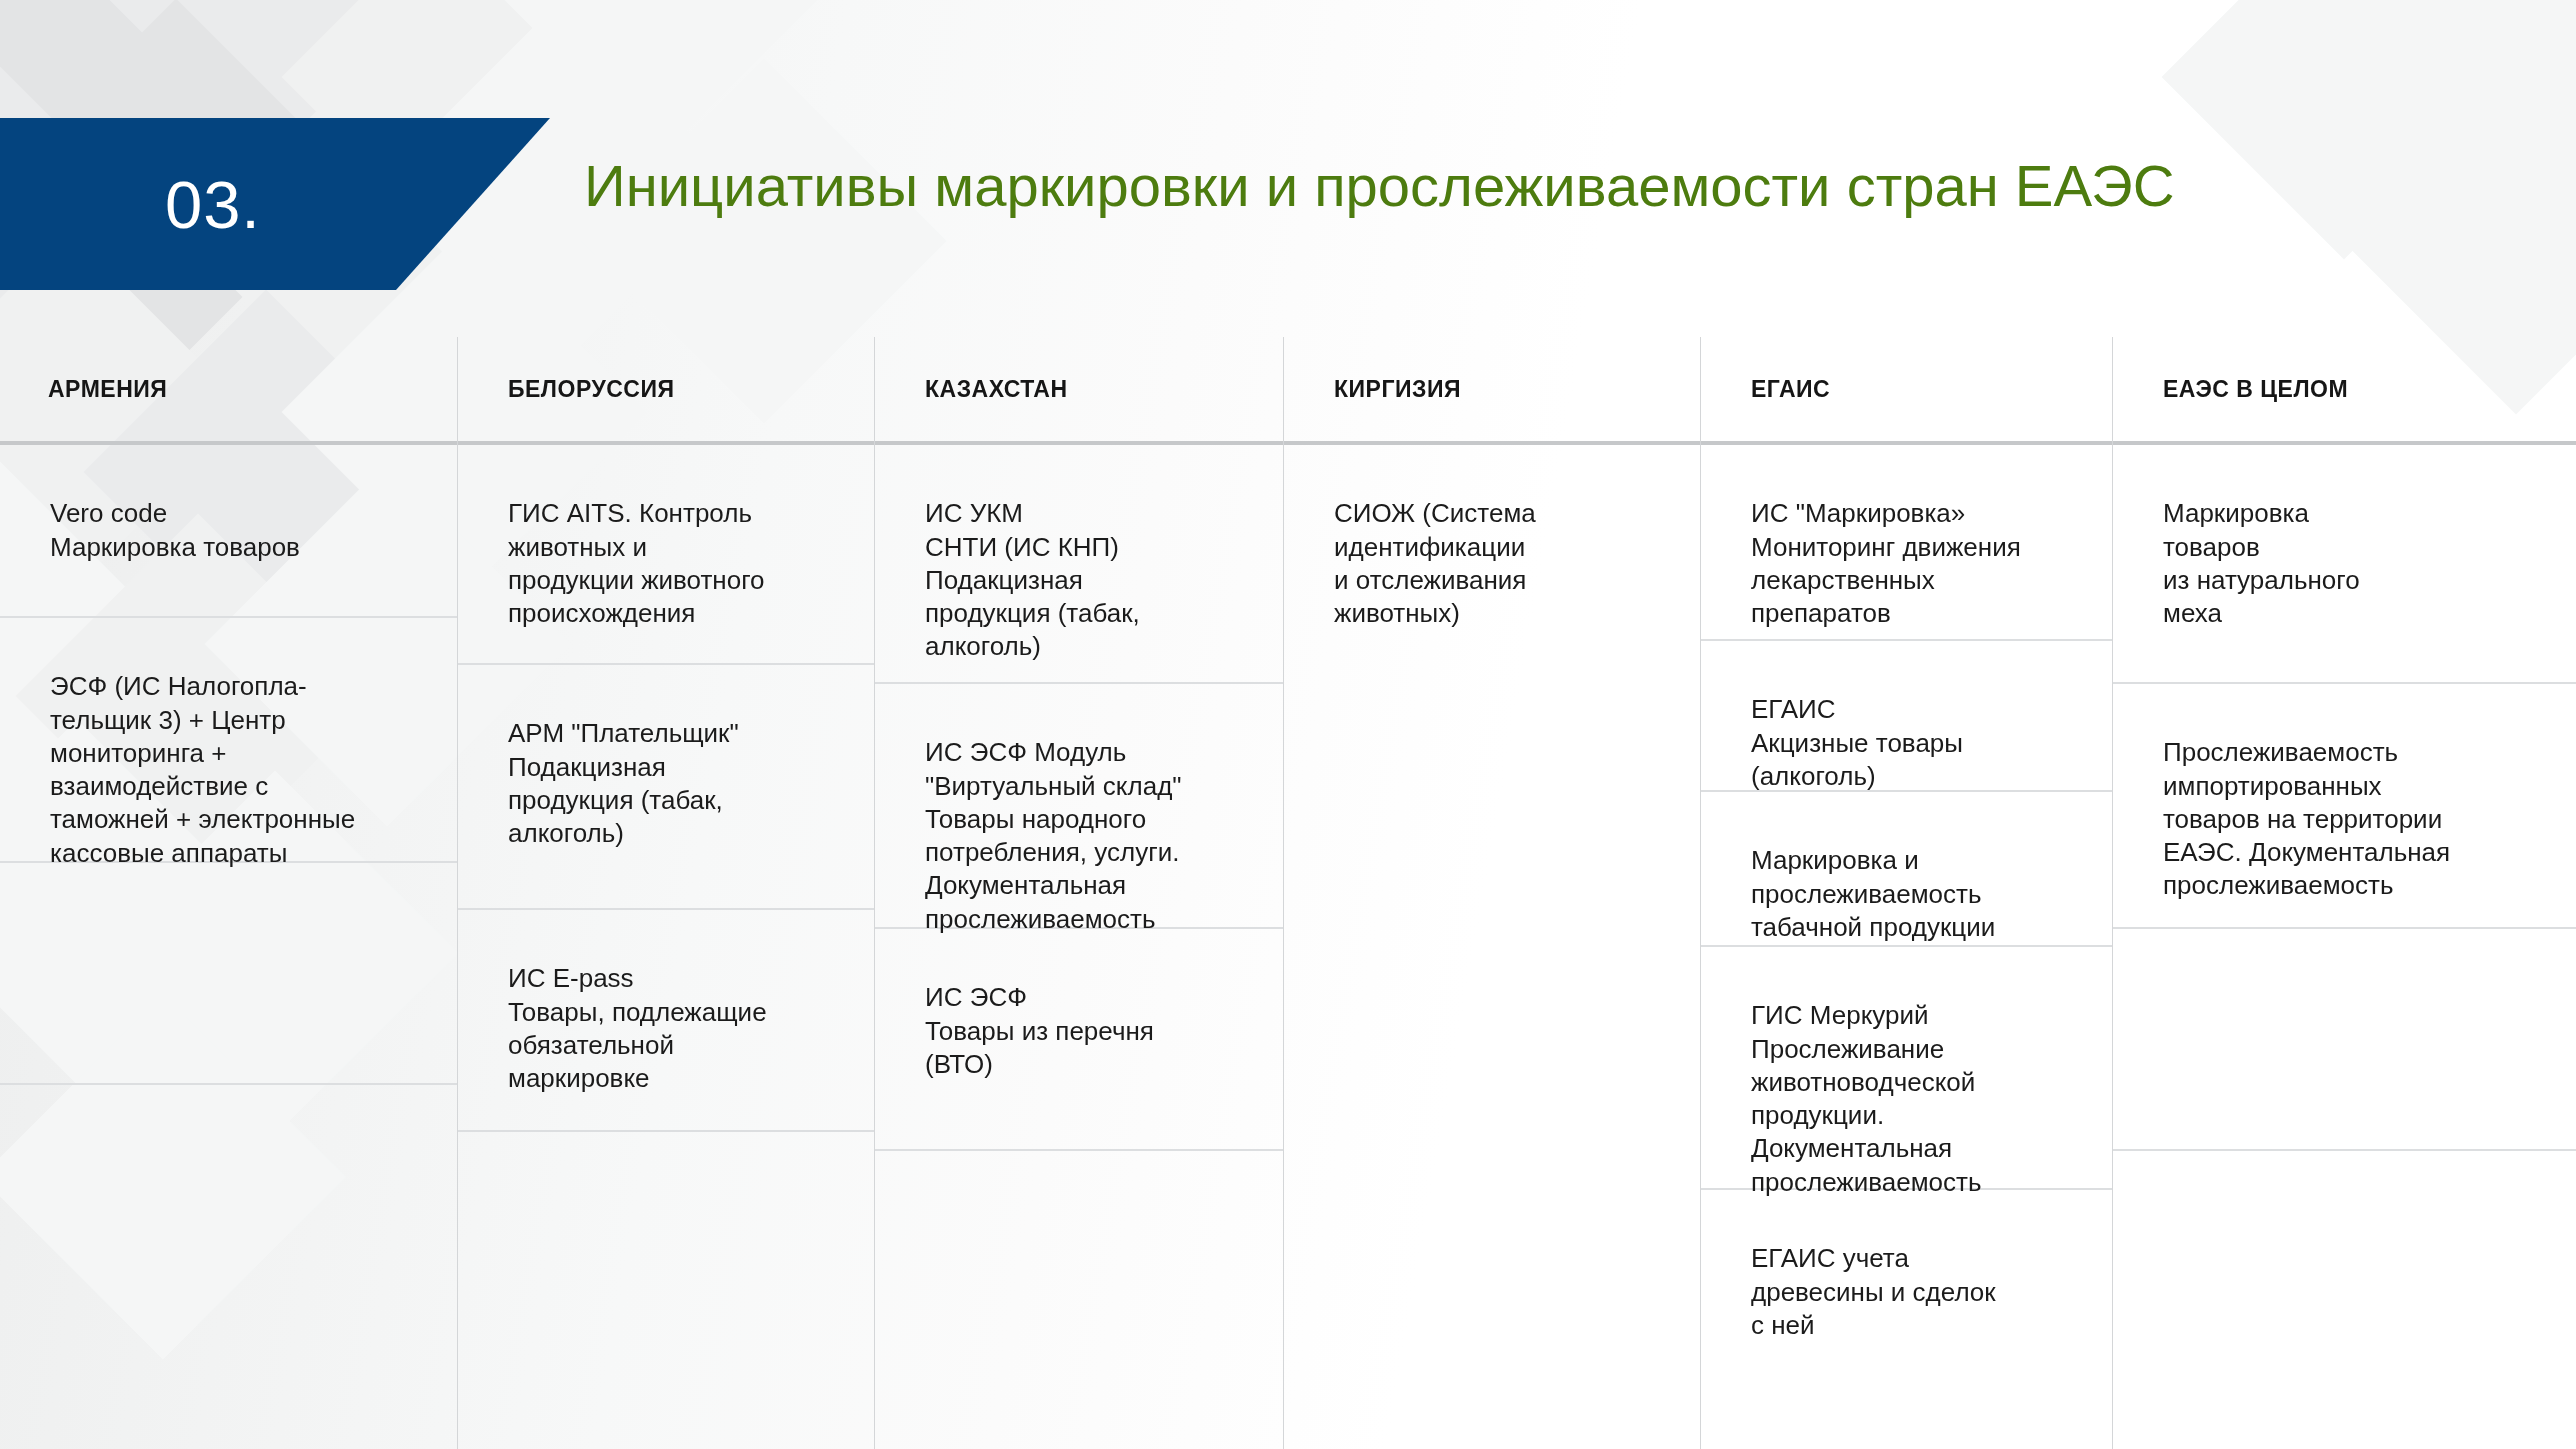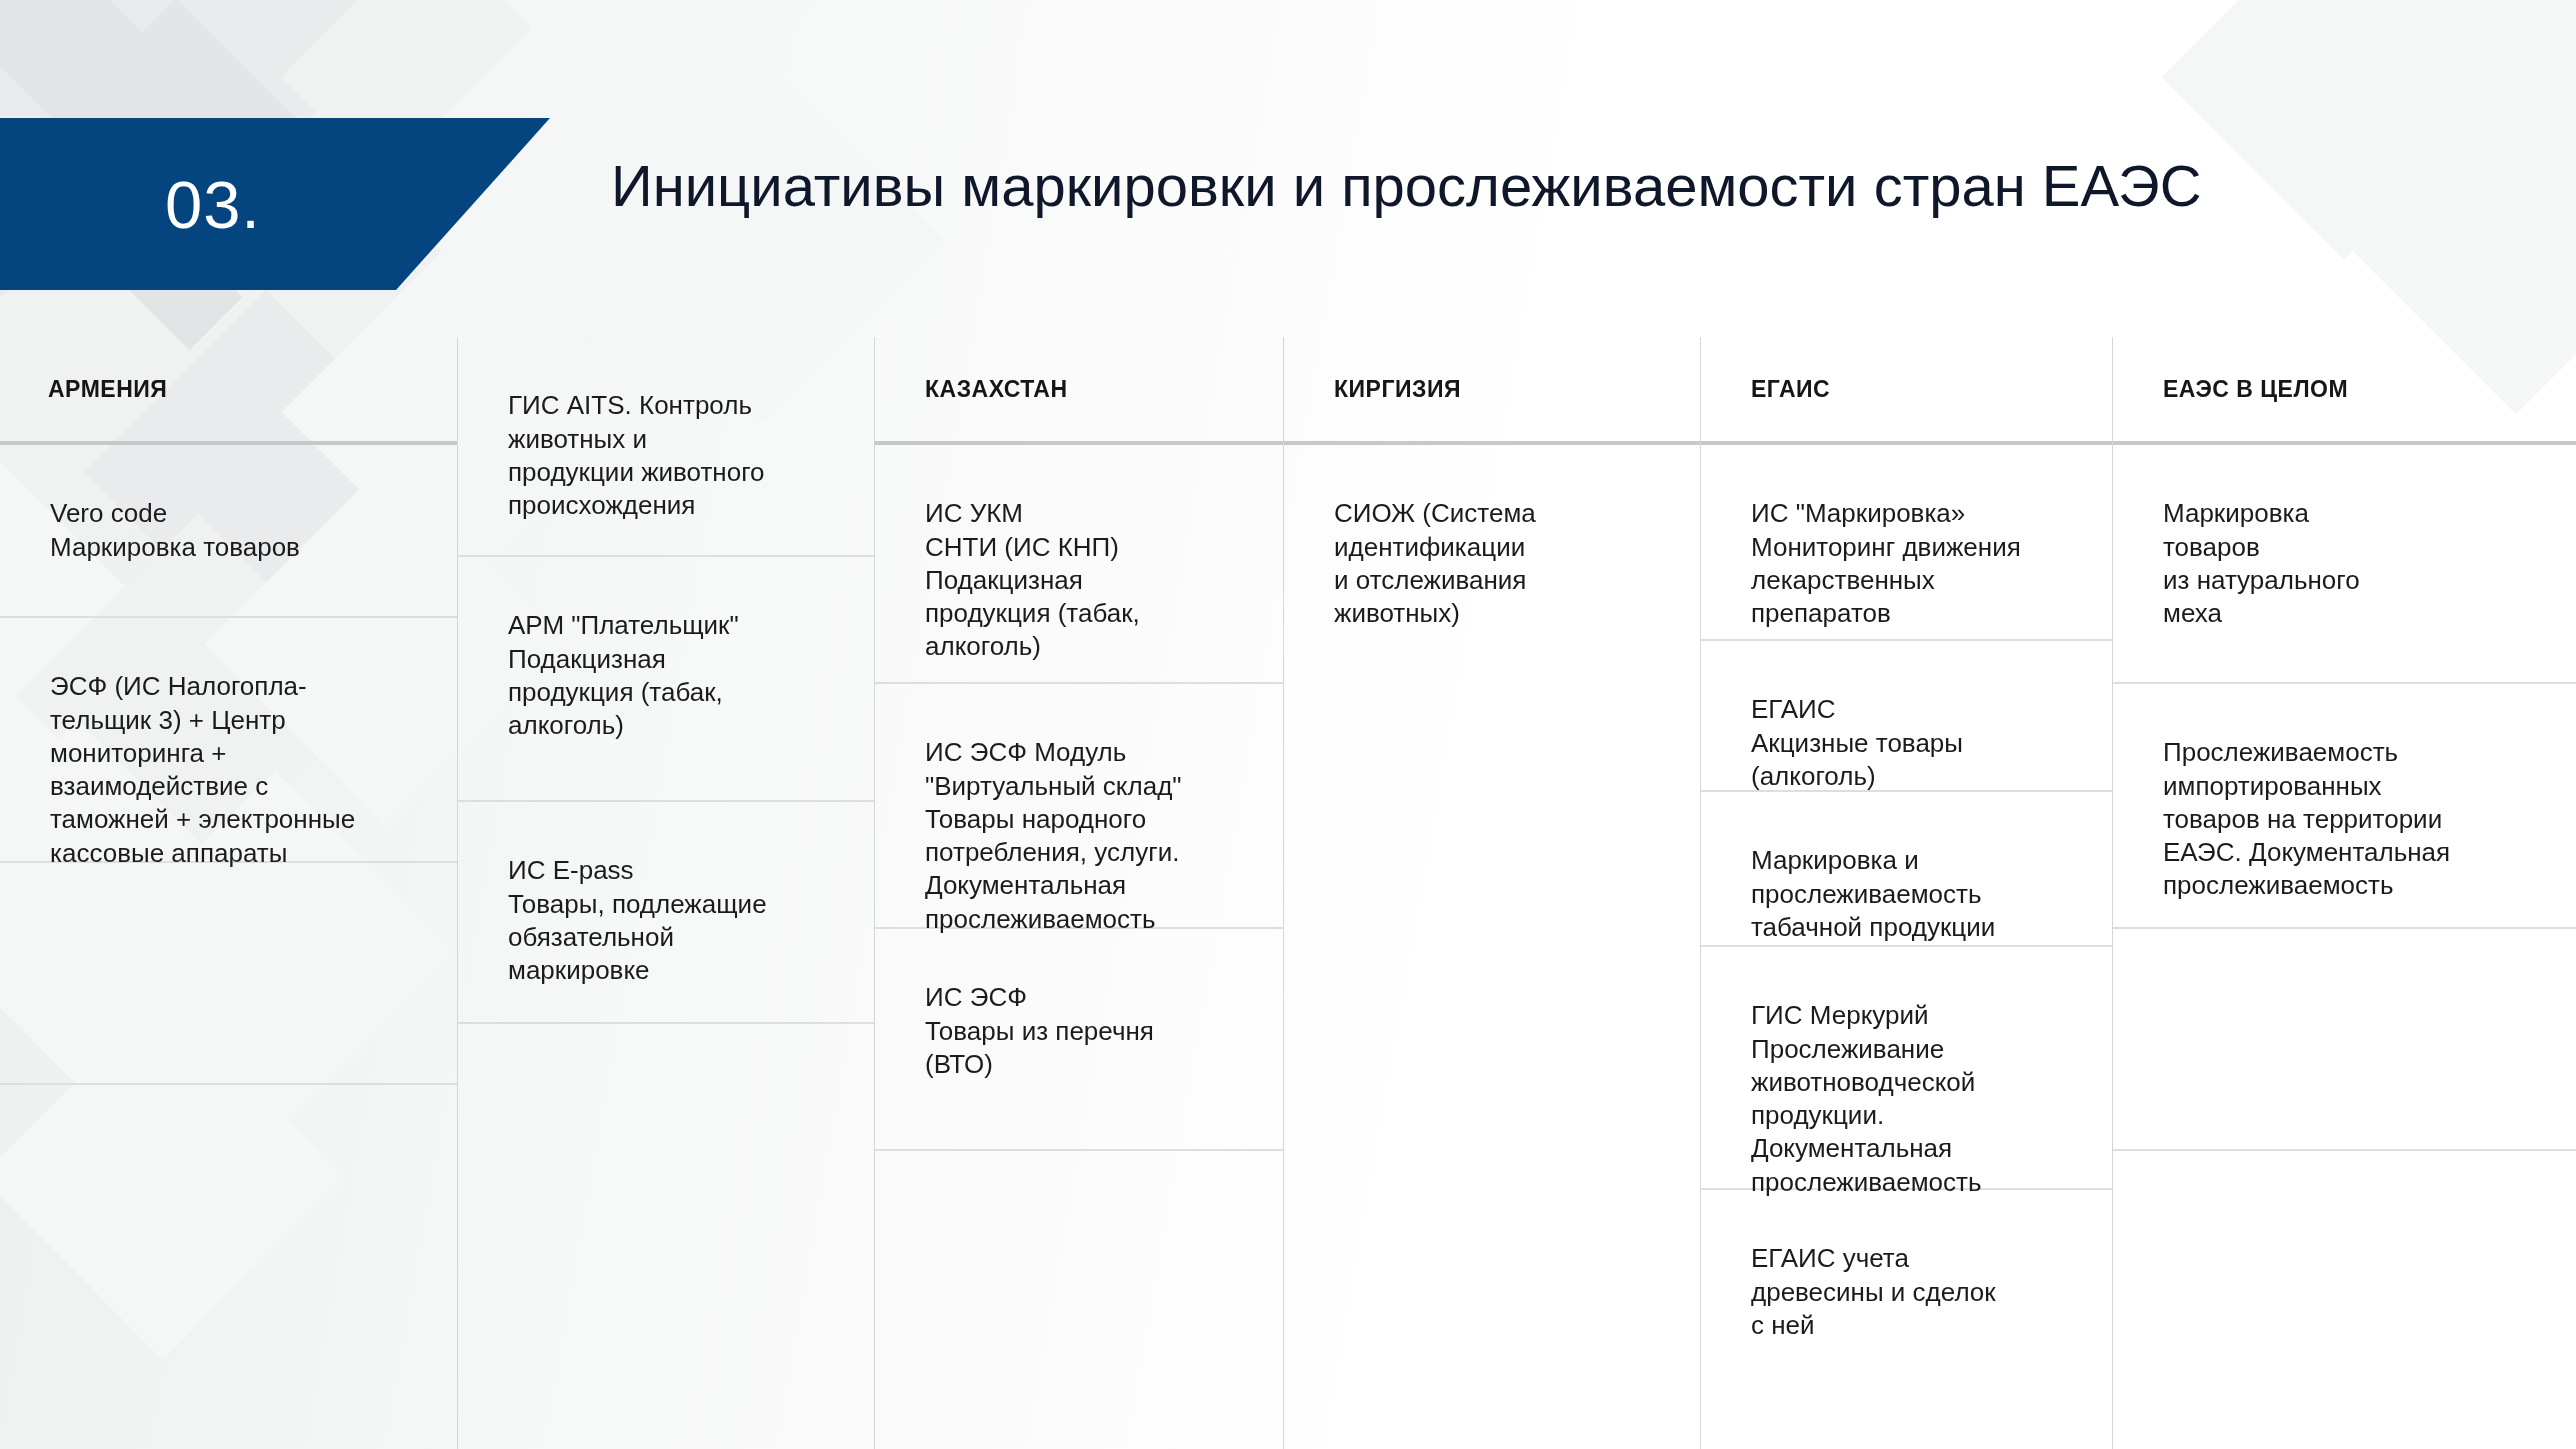--- a/index.html
+++ b/index.html
@@ -64,24 +64,24 @@
     line-height: 1;
     letter-spacing: 0.9px;
     margin-left: 165px;
     font-weight: 400;
     text-align: center;
   }
 
   
   .title {
     position: absolute;
-    left: 611px;
+    left: 584px;
     top: 113px;
     width: 1829px;
-    color: #0f172a;
+    color: #4d7c0f;
     font-size: 58px;
     line-height: 1.18;
     font-weight: 400;
   }
 
   
   .table-wrap {
     position: absolute;
     left: 0;
     top: 337px;
@@ -200,20 +200,23 @@
           <div class="cell blank" style="height:222px">
             <span></span>
           </div>
           <div class="cell blank nb" style="height:297px">
             <span></span>
           </div>
         </div>
       </div>
 
       <div class="col c1">
+        <div class="col-head">
+          <span>БЕЛОРУССИЯ</span>
+        </div>
         <div class="col-body">
           <div class="cell" style="height:220px">
             <span>ГИС AITS. Контроль
 животных и
 продукции животного
 происхождения</span>
           </div>
           <div class="cell" style="height:245px">
             <span>АРМ "Плательщик"
 Подакцизная

